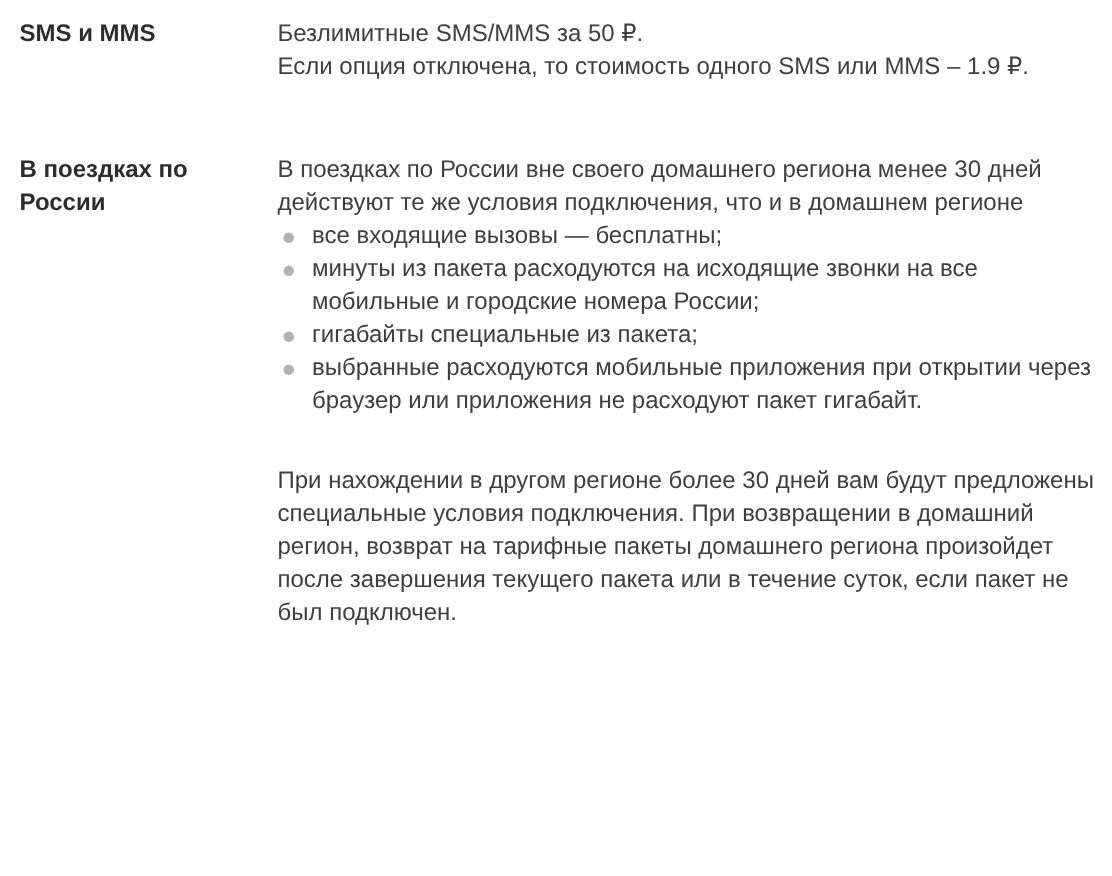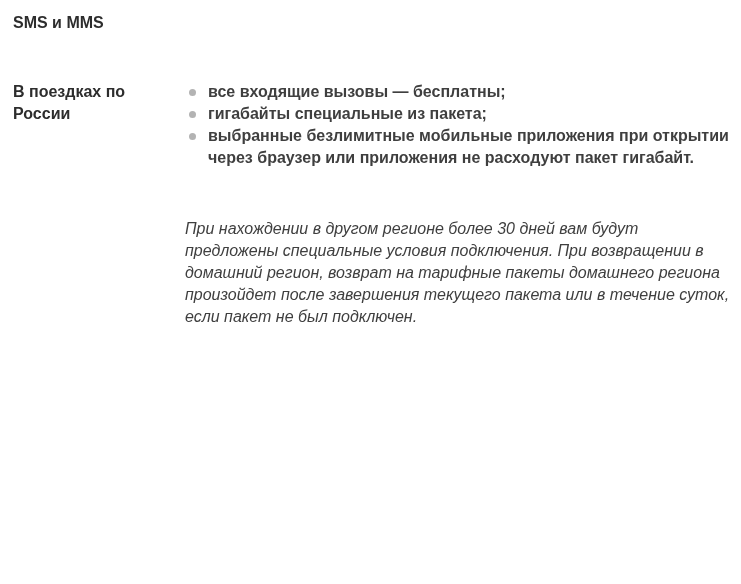--- a/index.html
+++ b/index.html
@@ -57,63 +57,68 @@
     margin-top: 27px;
   }
   .bullet-list {
     list-style: none;
     margin: 0;
     padding: 0;
   }
   .bullet-item {
     display: flex;
     align-items: flex-start;
-    font-weight: bold;
   }
   .bullet-dot {
     width: 7px;
     height: 7px;
     border-radius: 50%;
     background: var(--bullet-color);
     flex-shrink: 0;
     margin: 8px 12px 0 4px;
   }
   .bullet-text {
     flex: 1;
   }
   .outro {
-    margin-top: 49px;
-    font-style: italic;
+    margin-top: 31px;
   }
 </style>
 </head>
 <body>
 
 <div class="page">
 
   <section class="section-row">
     <div class="label-col">SMS и MMS</div>
     <div class="content-col">
+      <p class="para">Безлимитные SMS/MMS за 50 ₽.
+Если опция отключена, то стоимость одного SMS или MMS – 1.9 ₽.</p>
     </div>
   </section>
 
   <section class="section-row">
     <div class="label-col">В поездках по России</div>
     <div class="content-col">
+      <p class="para">В поездках по России вне своего домашнего региона менее 30 дней действуют те же условия подключения, что и в домашнем регионе</p>
       <ul class="bullet-list">
         <li class="bullet-item">
           <span class="bullet-dot"></span>
           <span class="bullet-text">все входящие вызовы — бесплатны;</span>
         </li>
         <li class="bullet-item">
           <span class="bullet-dot"></span>
+          <span class="bullet-text">минуты из пакета расходуются на исходящие звонки на все мобильные и городские номера России;</span>
+        </li>
+        <li class="bullet-item">
+          <span class="bullet-dot"></span>
           <span class="bullet-text">гигабайты специальные из пакета;</span>
         </li>
         <li class="bullet-item">
           <span class="bullet-dot"></span>
-          <span class="bullet-text">выбранные безлимитные мобильные приложения при открытии через браузер или приложения не расходуют пакет гигабайт.</span>
+          <span class="bullet-text">выбранные расходуются мобильные приложения при открытии через браузер или приложения не расходуют пакет гигабайт.</span>
         </li>
       </ul>
       <p class="para outro">При нахождении в другом регионе более 30 дней вам будут предложены специальные условия подключения. При возвращении в домашний регион, возврат на тарифные пакеты домашнего региона произойдет после завершения текущего пакета или в течение суток, если пакет не был подключен.</p>
     </div>
   </section>
 
 </div>
 
 </body></html>

